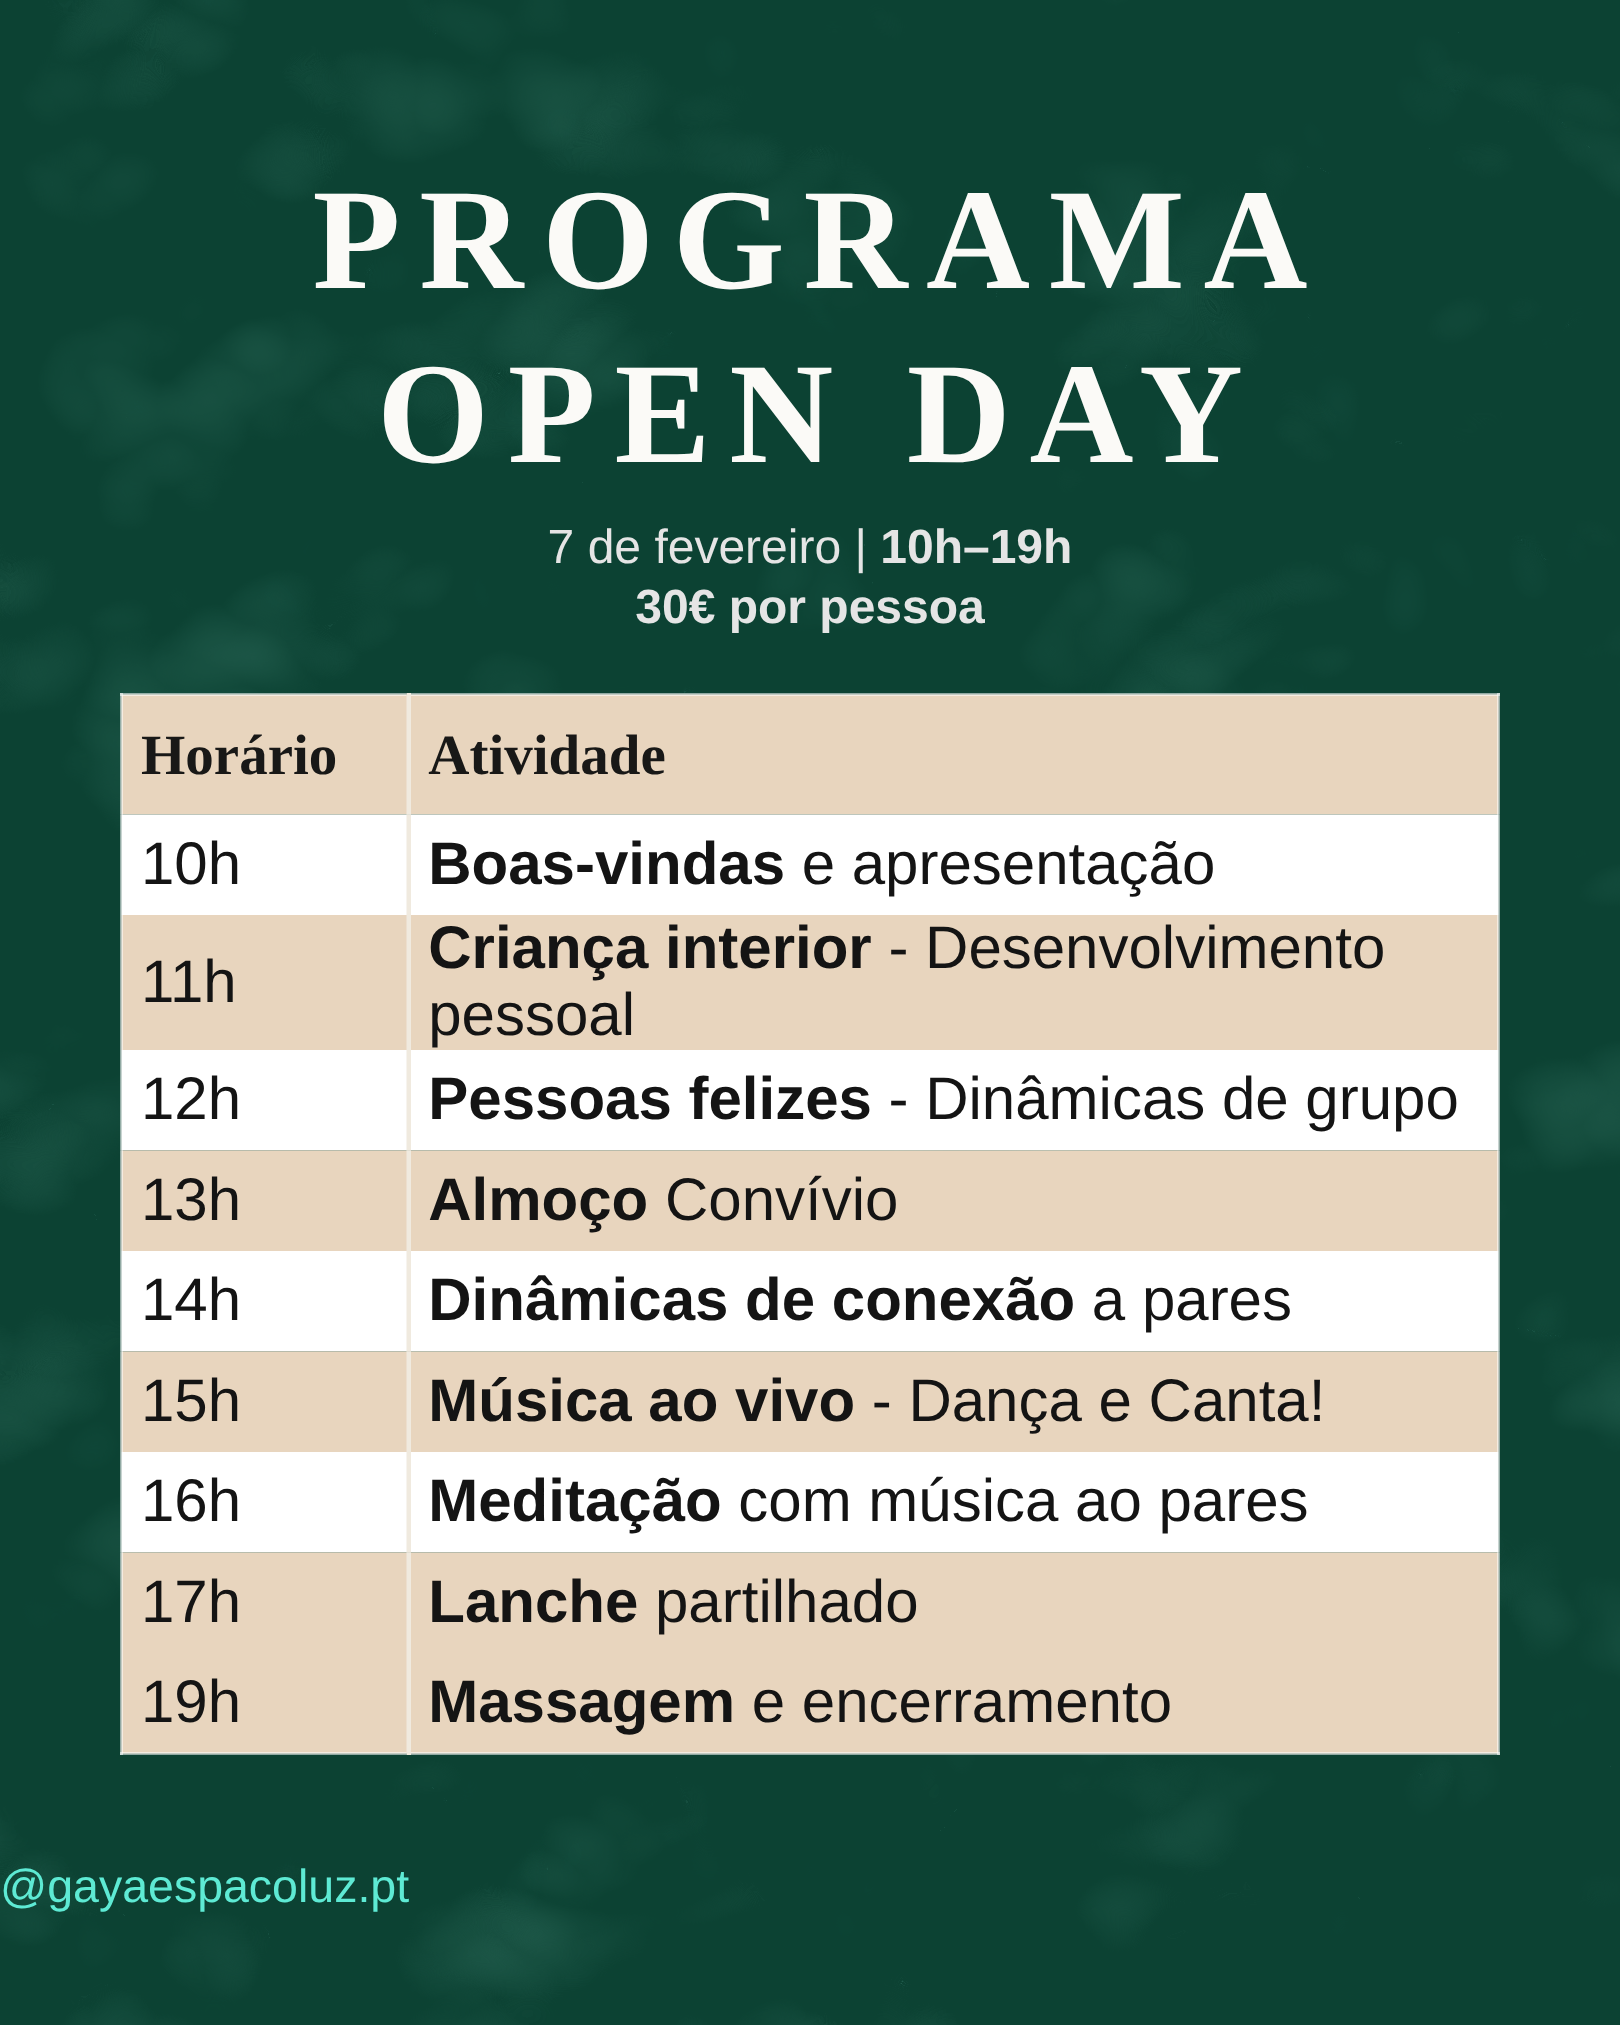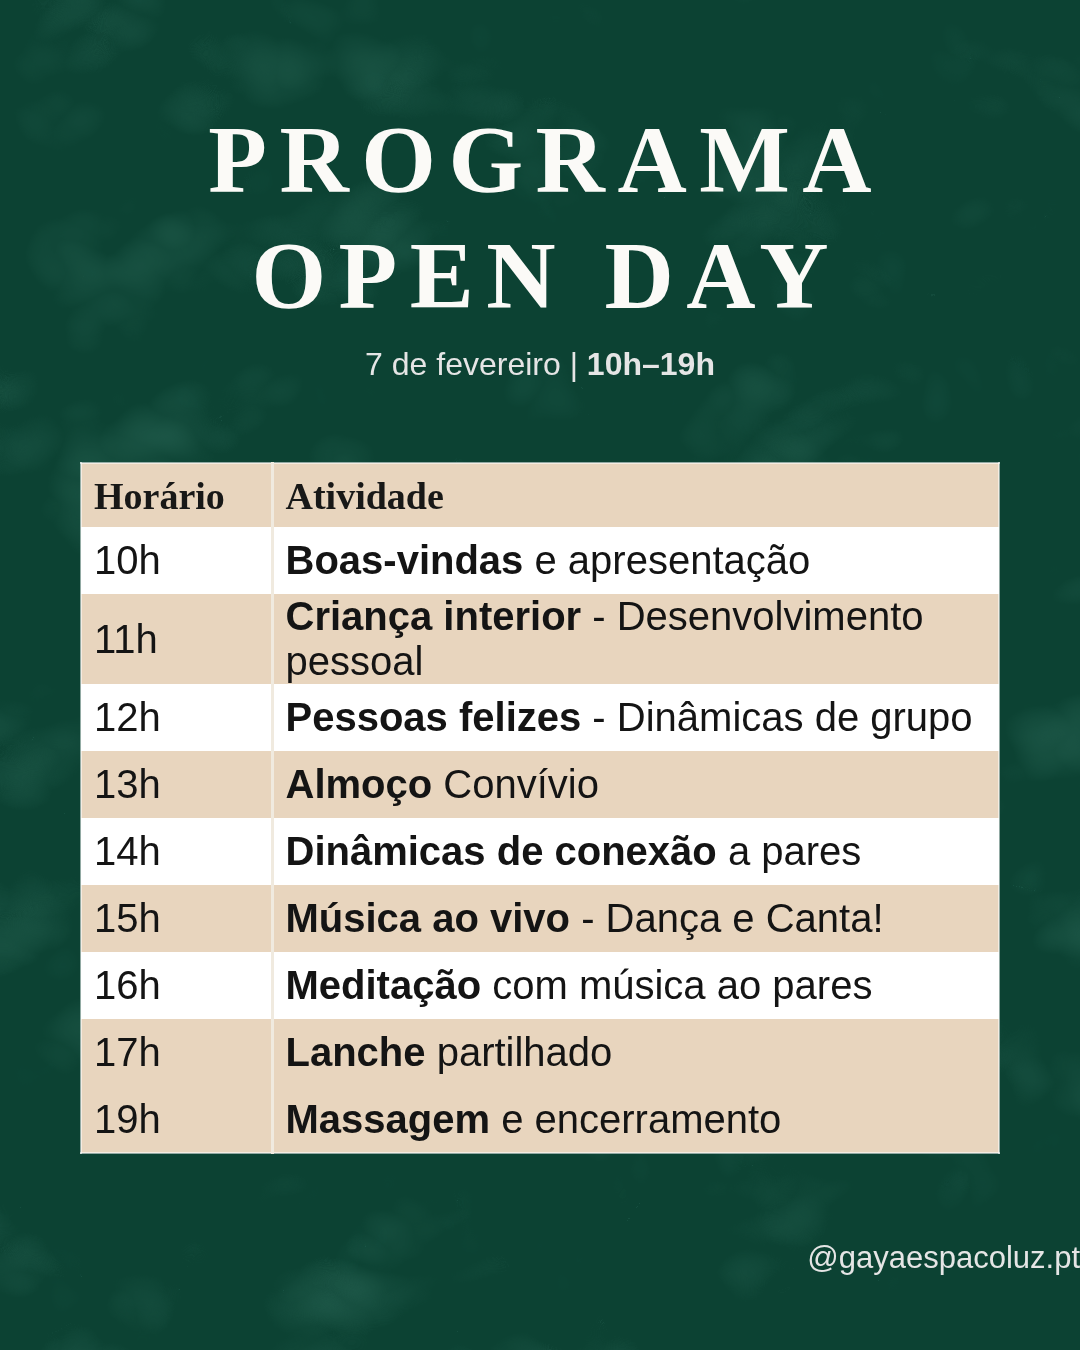--- a/index.html
+++ b/index.html
@@ -57,42 +57,42 @@
     table-layout: fixed;
   }
   .schedule th, .schedule td {
     vertical-align: middle;
     text-align: left;
     padding-left: 12px;
     padding-right: 4px;
   }
   .col-time  { width: 191px; }
   .col-activity { width: 727px; border-left: 3px solid #f0eadf; }
-  .schedule thead tr { height: 64px; background: var(--tan, #e8d5be); }
+  .schedule thead tr { height: 80px; background: var(--tan, #e8d5be); }
   .schedule thead th {
     font-family: "Liberation Serif", serif;
     font-weight: bold;
     font-size: 38px;
     color: #181817;
   }
   .schedule tbody tr { height: 67px; }
   .schedule tbody tr.white { background: var(--row-white, #ffffff); }
   .schedule tbody tr.tan   { background: var(--tan, #e8d5be); }
   .schedule tbody td {
     font-size: 40px;
     color: #141414;
   }
   .activity-title { font-weight: bold; }
   .footer {
     position: absolute;
     top: 1240px;
     left: 0;
     width: 100%;
-    text-align: right;
-    color: #e5e5e5;
+    text-align: left;
+    color: #5eead4;
     font-size: 31px;
     z-index: 2;
   }
 </style>
 </head>
 <body>
 
 <div class="poster" style="--bg: #0c4233; --tan: #e8d5be; --row-white: #ffffff;">
 
   <svg class="texture" width="1080" height="1350" viewBox="0 0 1080 1350" preserveAspectRatio="none" xmlns="http://www.w3.org/2000/svg" aria-hidden="true">
@@ -114,20 +114,21 @@
     </defs>
     <rect width="1080" height="1350" filter="url(#marble)" opacity="0.45"></rect>
     <rect width="1080" height="1350" filter="url(#marble2)" opacity="0.35"></rect>
   </svg>
 
   <div class="title title-line2">OPEN DAY</div>
   <div class="title title-line1">PROGRAMA</div>
 
   <div class="subtitle">
     <div><span>7 de fevereiro</span> <span>|</span> <b>10h–19h</b></div>
+    <div><b>30€ por pessoa</b></div>
   </div>
 
   <table class="schedule">
     <colgroup>
       <col class="col-time">
       <col class="col-activity">
     </colgroup>
     <thead>
       <tr>
         <th class="col-time">Horário</th>

